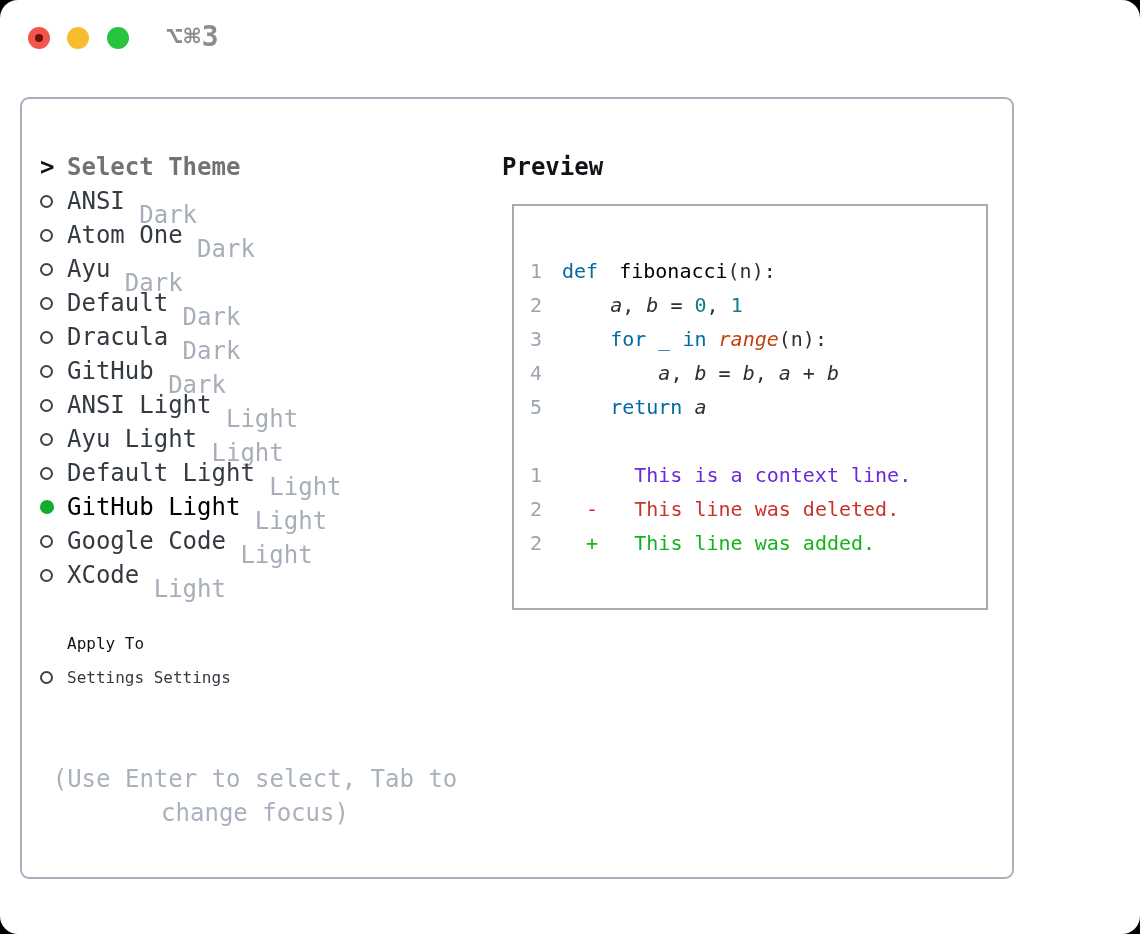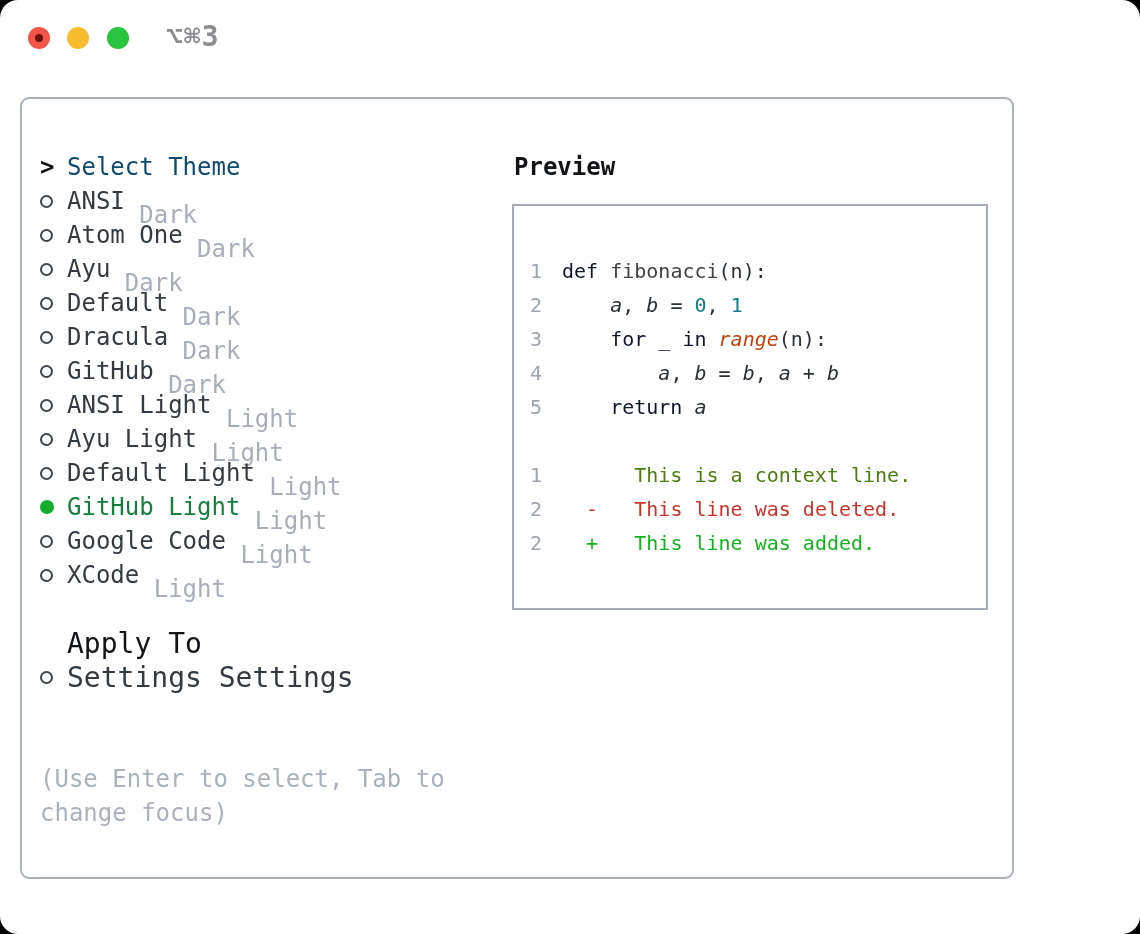--- a/index.html
+++ b/index.html
@@ -20,46 +20,46 @@
 
   
   .panel { position:absolute; left:20px; top:97px; width:994px; height:782px;
            background:#fff; border:2px solid #a9b0bc; border-radius:9px; }
 
   
   .leftcol { position:absolute; left:18px; top:51px; width:440px; font-size:24px; color:#343a41; }
   .row { display:flex; align-items:center; height:34px; white-space:pre; }
   .marker { width:27px; display:flex; align-items:center; flex:0 0 27px; }
   .prompt { font-weight:bold; color:#111317; font-size:24px; line-height:34px; }
-  .hdr { font-weight:normal; color:#0c4a6e; }
+  .hdr { font-weight:bold; color:#737373; }
   .subhdr { color:#111317; }
   .radio { width:13px; height:13px; border-radius:50%; border:2px solid #3d434b; }
   .radio.on { width:14px; height:14px; border:none; background:#13ac2f; }
   .t-name { color:#343a41; }
   .t-tag { color:#a7aeb9; margin-left:1ch;margin-top:28px; }
-  .sel .t-name { color:#15803d; }
-  .applysec { position:absolute; left:18px; top:527px; width:440px; font-size:28px; }
+  .sel .t-name { color:#000000; }
+  .applysec { position:absolute; left:18px; top:527px; width:440px; font-size:16px; }
   .hint { position:absolute; left:18px; top:663px; width:430px; font-size:24px;
-          color:#a9b1bc; line-height:34px; white-space:pre-wrap; }
+          color:#a9b1bc; line-height:34px; white-space:pre-wrap;text-align:center; }
 
   
-  .prevhdr { position:absolute; left:492px; top:51px; height:34px; display:flex; align-items:center;
+  .prevhdr { position:absolute; left:480px; top:51px; height:34px; display:flex; align-items:center;
              font-size:24px; font-weight:bold; color:#111317; }
   .prevbox { position:absolute; left:490px; top:105px; width:476px; height:406px;
              border:2px solid #a5abb4; background:#fff; padding:48px 16px 0 16px; }
   .pline { display:flex; height:34px; align-items:center; font-size:20px; white-space:pre; }
   .lnum { flex:0 0 22px; margin-right:10px; color:#9ba4b0; }
   .spacer { height:34px; }
   .tk-pl  { color:#2b3036; }
-  .tk-kw  { color:#0f172a;margin-top:8px; }
-  .tk-fn  { color:#404040; }
+  .tk-kw  { color:#0369a1;margin-top:8px; }
+  .tk-fn  { color:#000000;margin-left:9px; }
   .tk-num { color:#0e7d85; }
   .tk-call{ color:#c2410c; font-style:italic; }
   .tk-var { color:#2b3036; font-style:italic; }
-  .tk-ctx { color:#4d7c0f; }
+  .tk-ctx { color:#6d28d9; }
   .tk-del { color:#c9342a; }
   .tk-add { color:#14b31e; }
 </style>
 </head>
 <body>
 
 <div class="window">
 
   <div class="titlebar">
     <div class="tl tl-close"></div>

